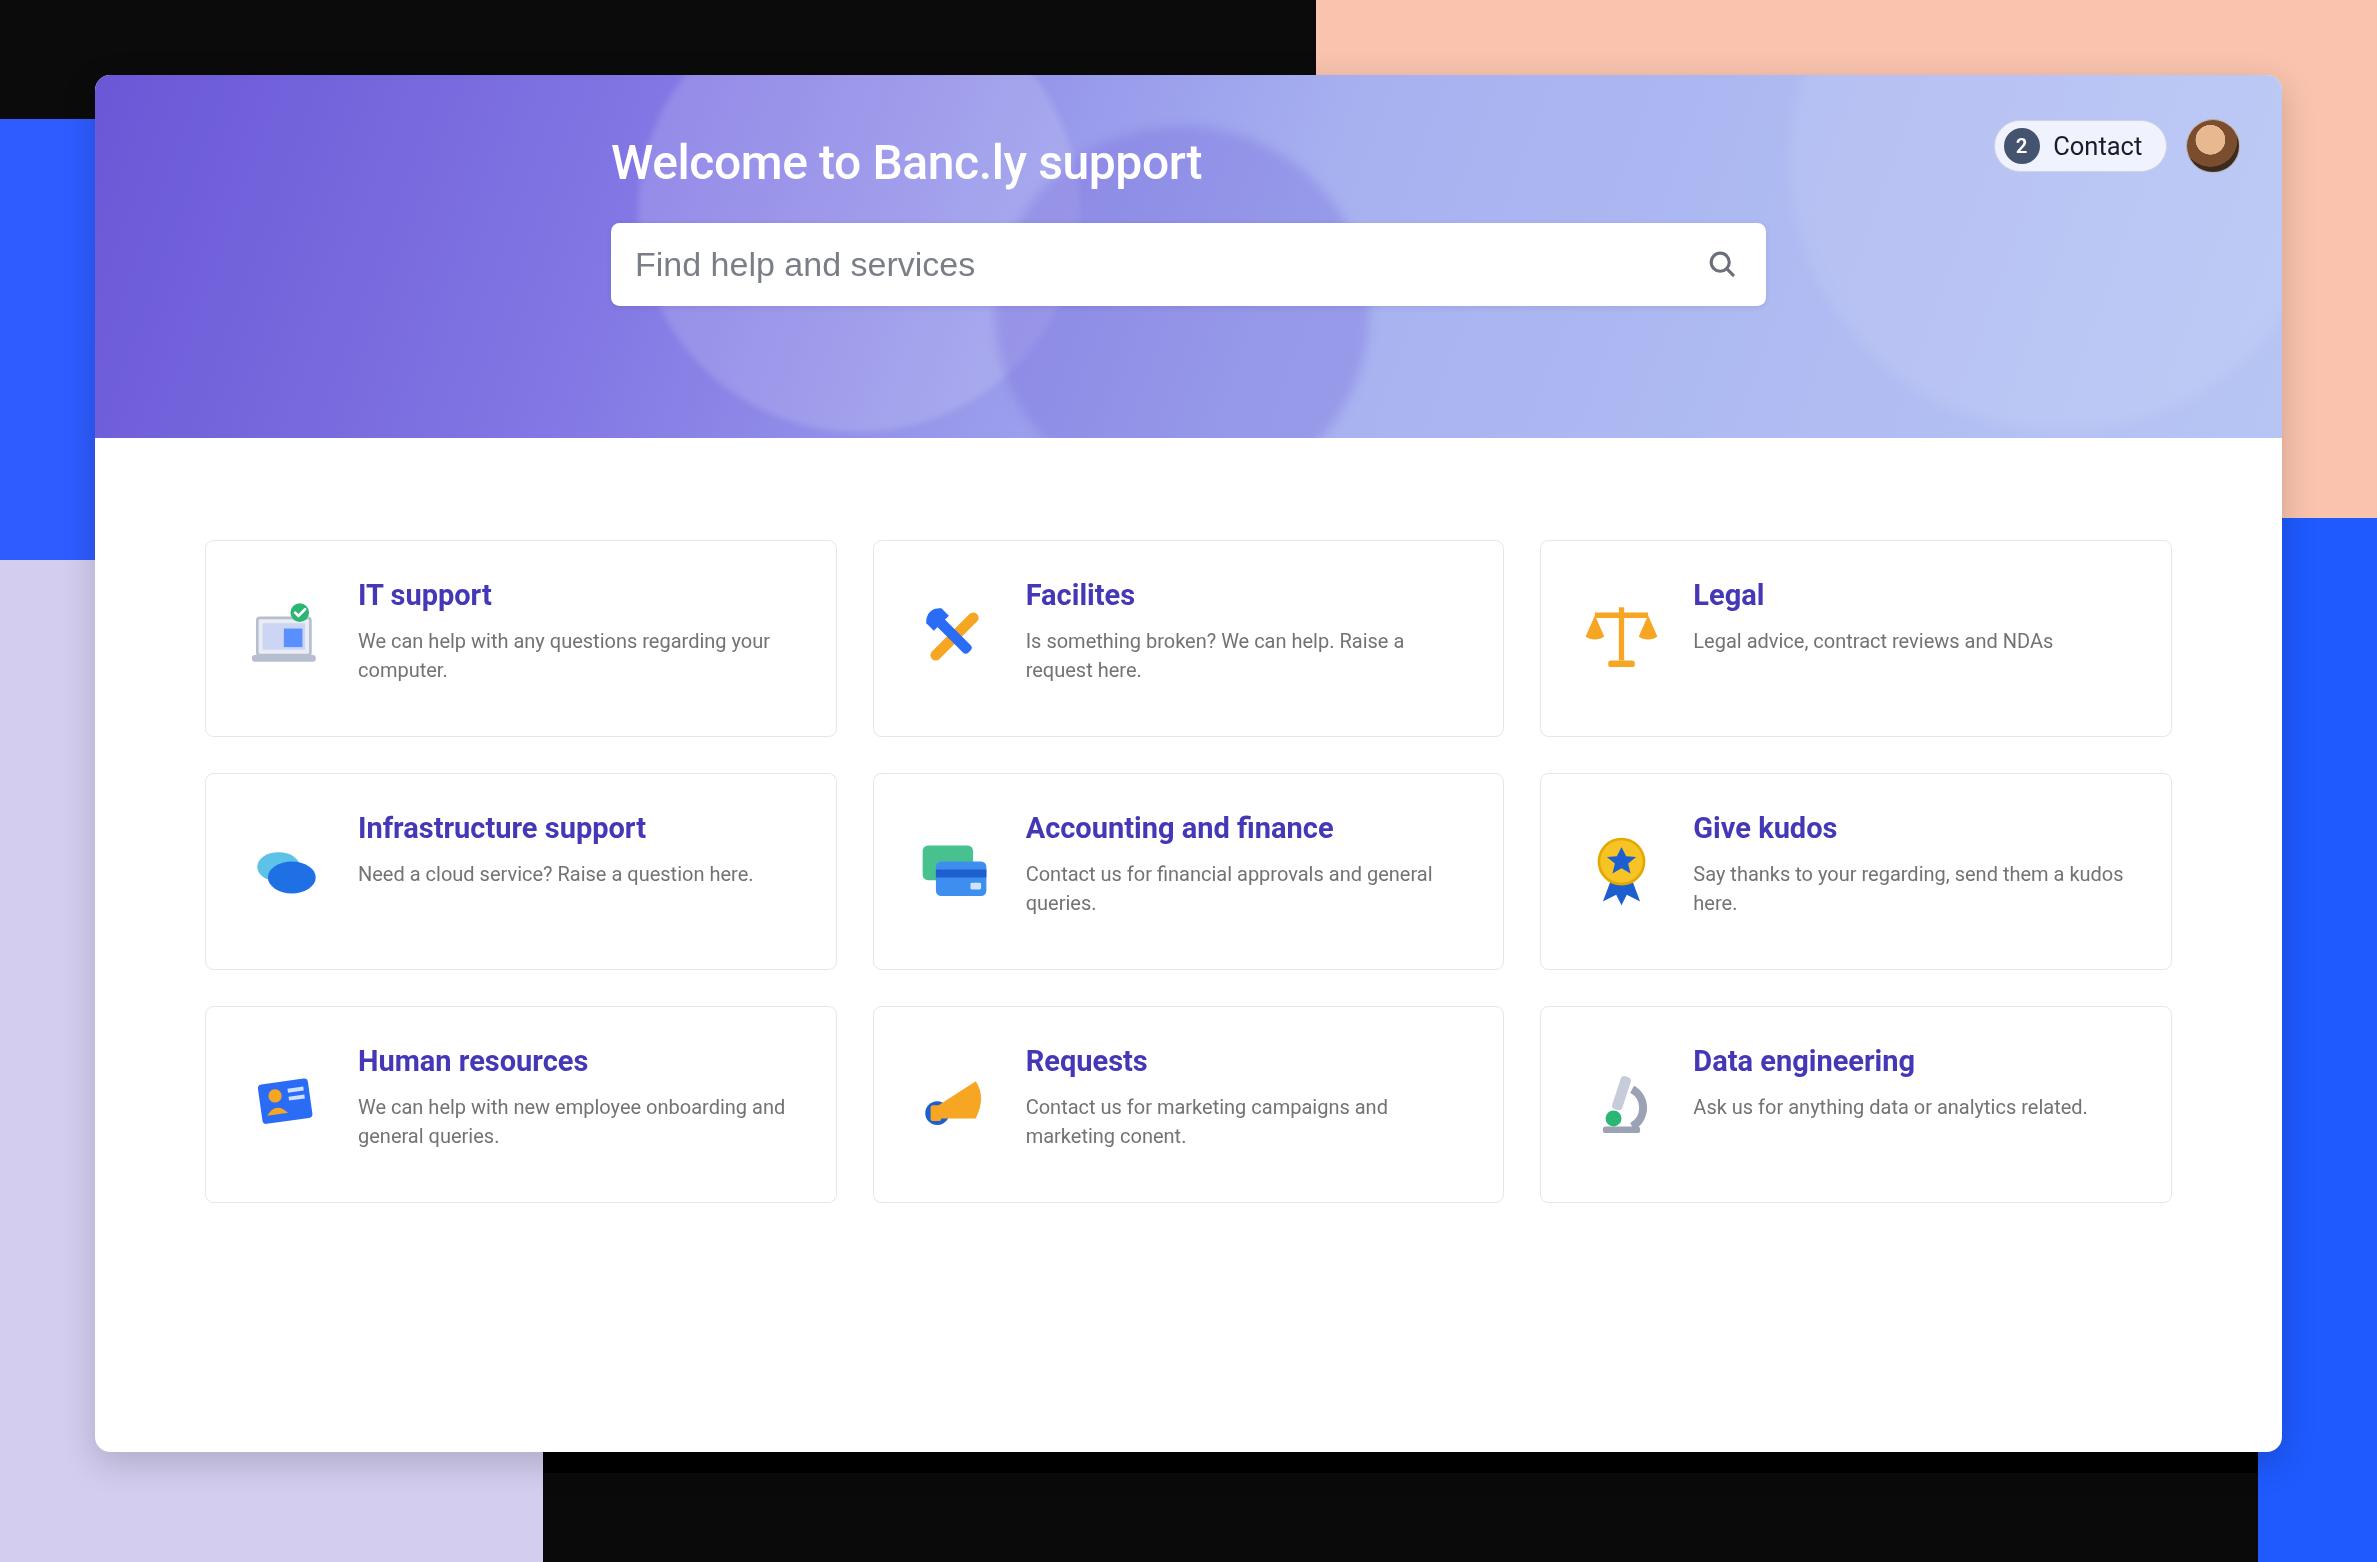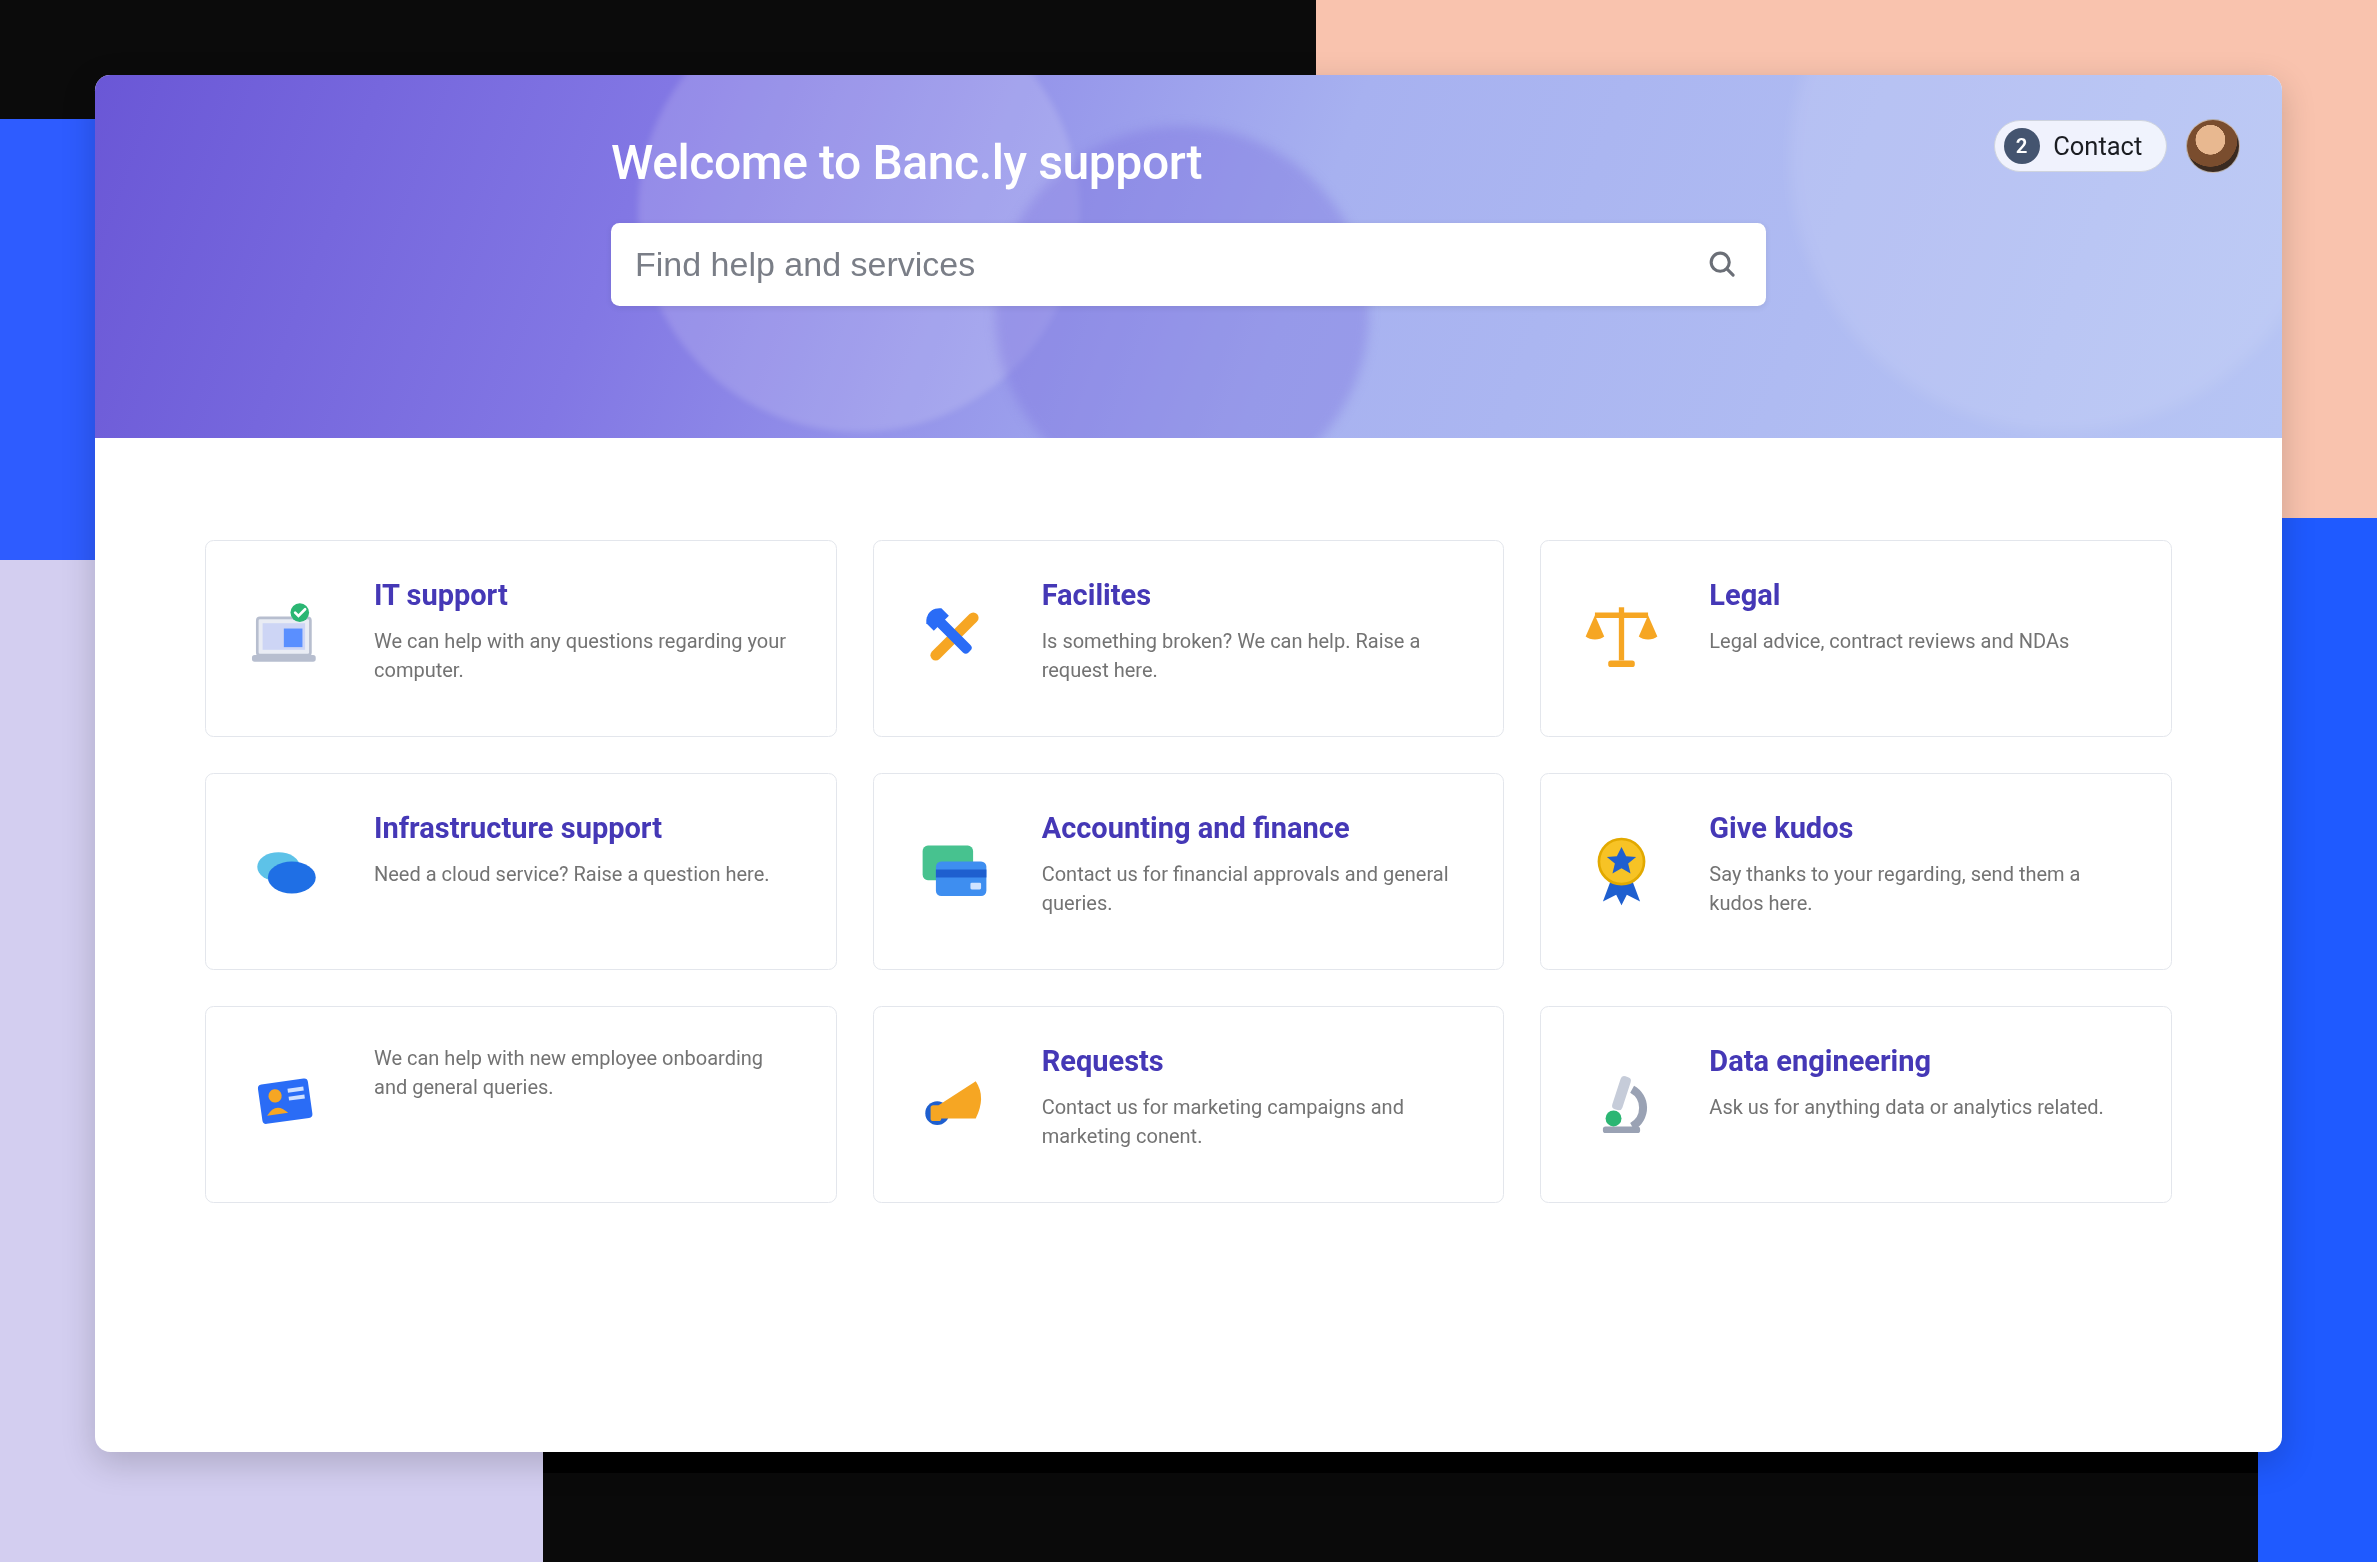--- a/index.html
+++ b/index.html
@@ -129,21 +129,21 @@
 .card-area {
   padding: 102px 110px 68px 110px;
 }
 .card-grid {
   display:grid;
   grid-template-columns: repeat(3, 1fr);
   gap: 36px 36px;
 }
 .card {
   display:flex;
-  gap: 41px;
+  gap: 25px;
   padding: 37px 37px 41px 34px;
   border:0.8px solid #e3e6ec;
   border-radius: 8.5px;
   background:#fff;
   cursor:pointer;
   min-height: 197px;
 }
 
 .card-icon {
   width: 93px;
@@ -314,20 +314,21 @@
             <rect x="12" y="16" width="38" height="30" rx="3" fill="#2A6CF6" transform="rotate(-8 31 31)"></rect>
             <g transform="rotate(-8 31 31)">
               <circle cx="24" cy="26" r="5" fill="#F6A623"></circle>
               <path d="M16 40 q8 -10 16 0 z" fill="#F6A623"></path>
               <rect x="34" y="22" width="12" height="3" fill="#cfe0ff"></rect>
               <rect x="34" y="28" width="12" height="3" fill="#cfe0ff"></rect>
             </g>
           </svg>
         </div>
         <div class="card-body">
+          <div class="card-title">Human resources</div>
           <div class="card-desc">We can help with new employee onboarding and general queries.</div>
         </div>
       </div>
 
       <div class="card">
         <div class="card-icon">
           <svg viewBox="0 0 64 64">
             <circle cx="19" cy="40" r="9" fill="#1E5FCF"></circle>
             <path d="M20 34 L48 16 Q56 28 48 44 L20 44 Z" fill="#F6A623"></path>
             <rect x="14" y="34" width="8" height="12" rx="2" fill="#F6A623"></rect>

